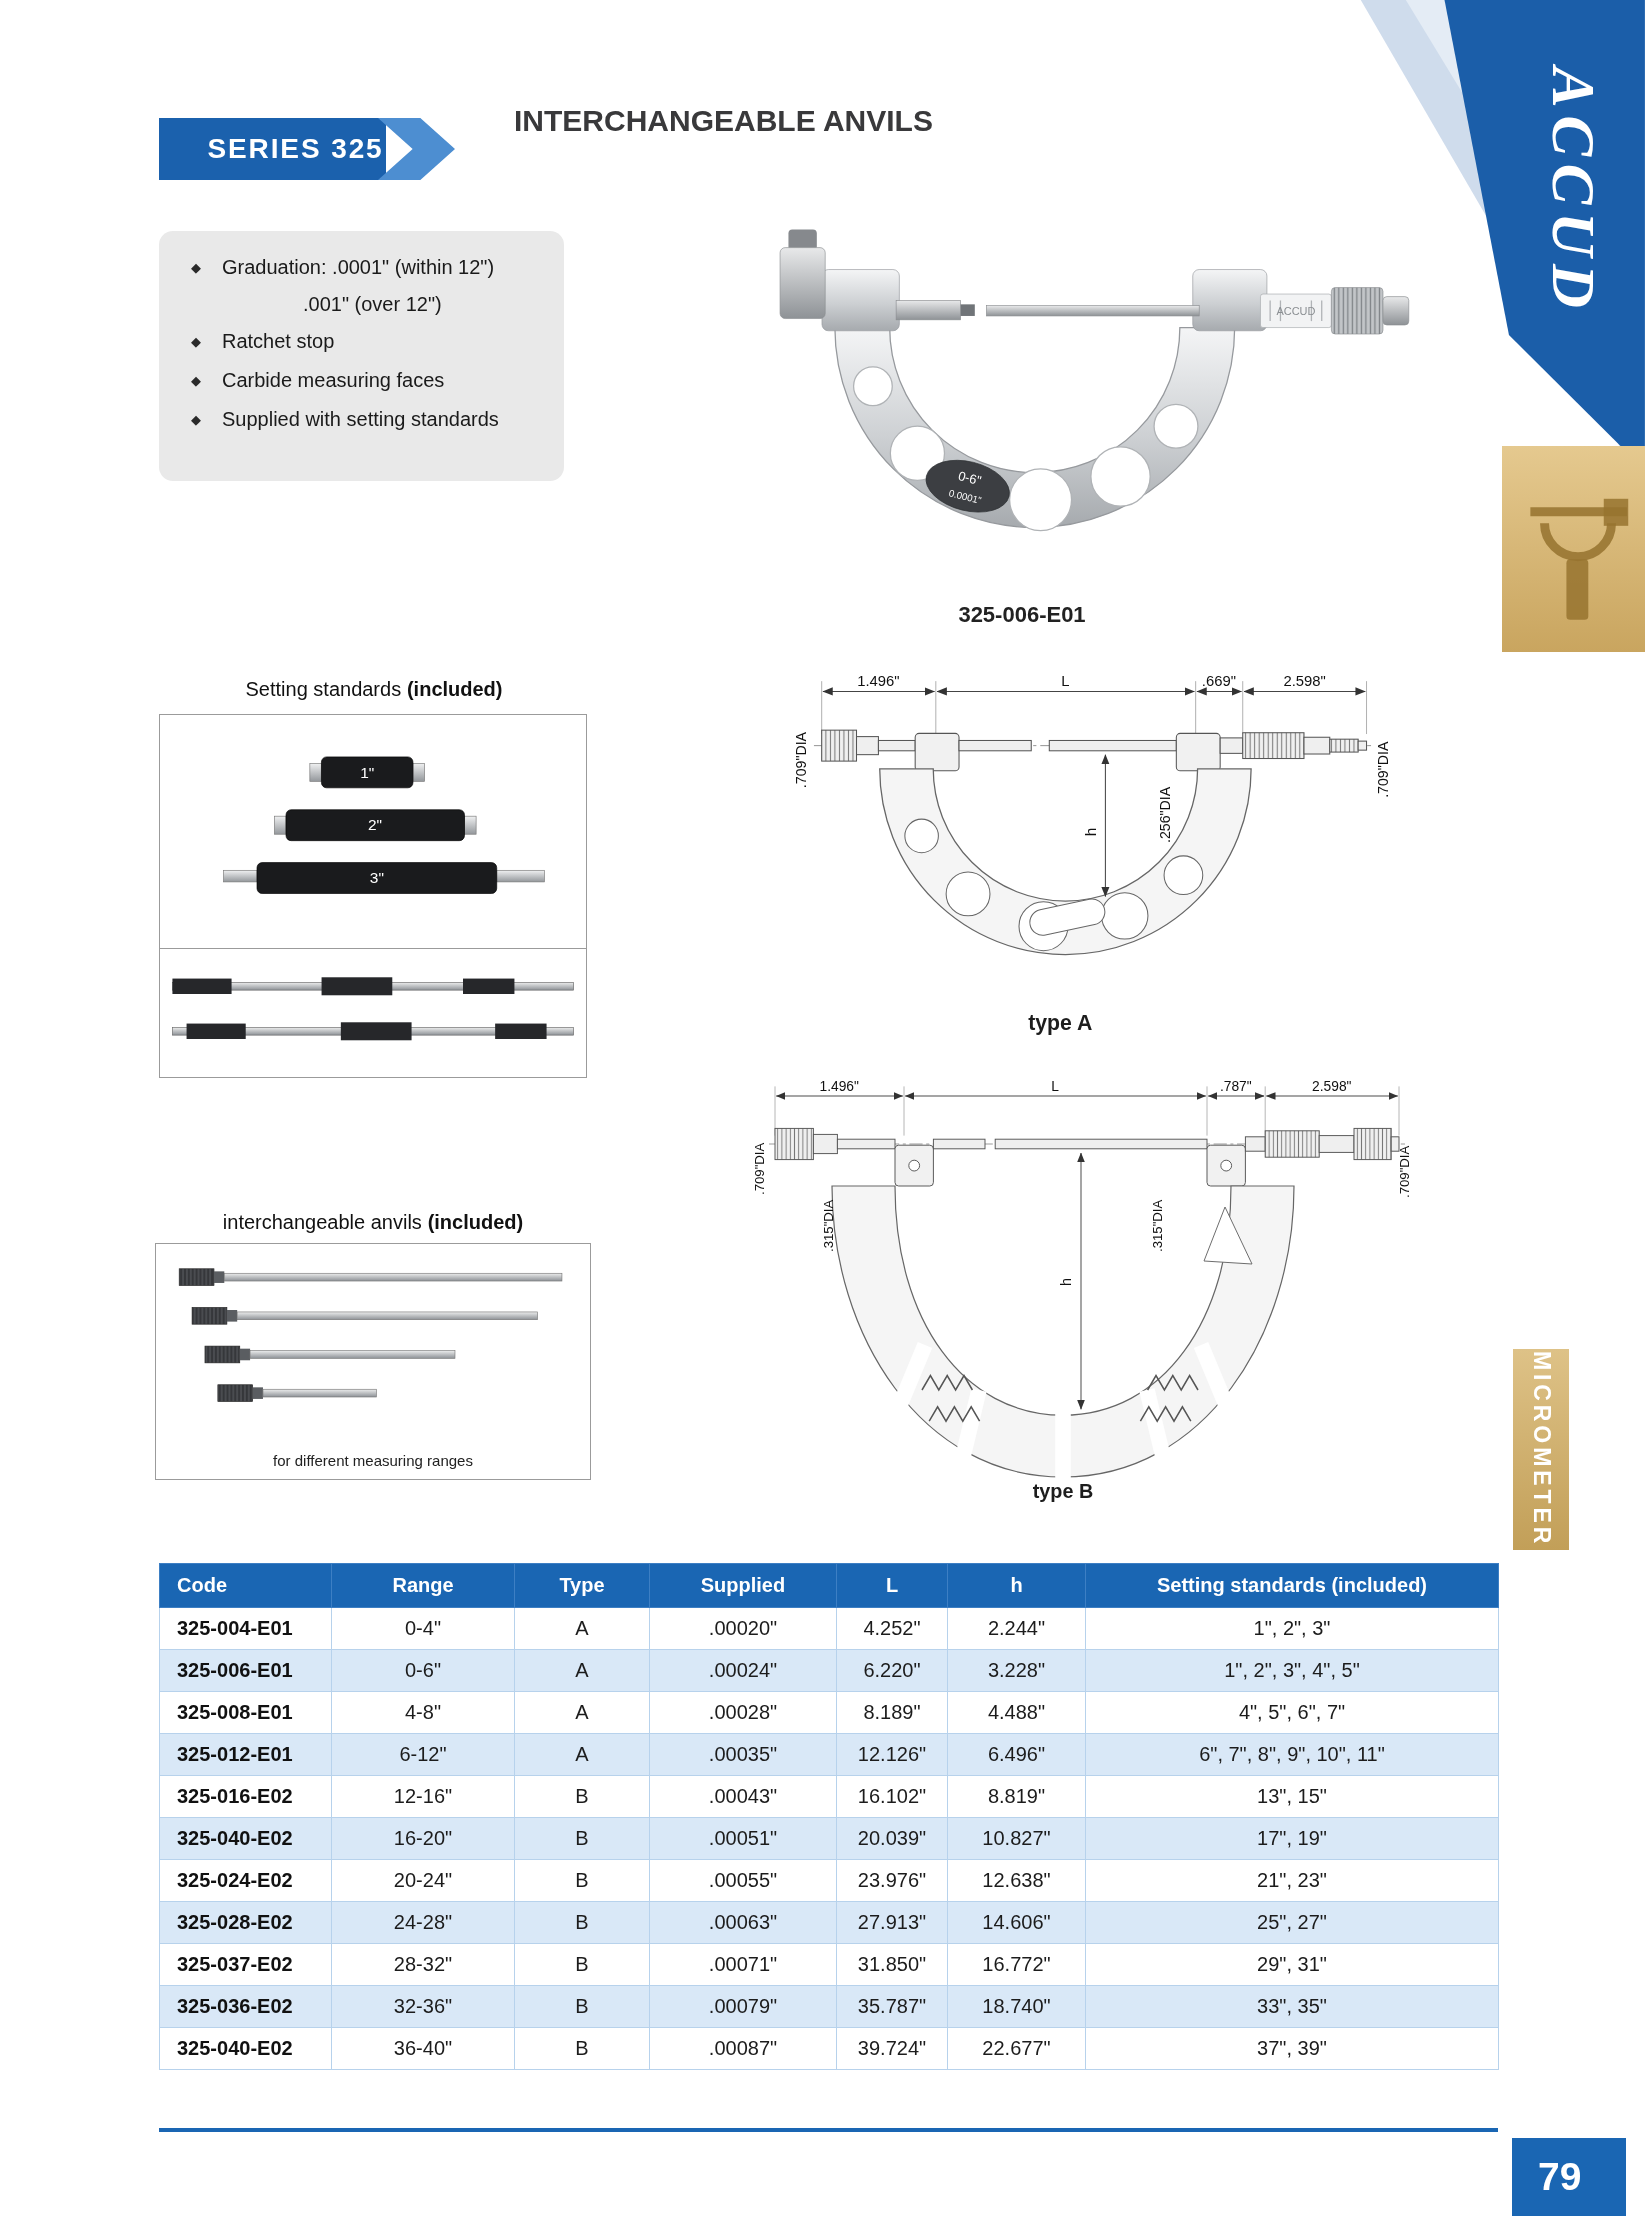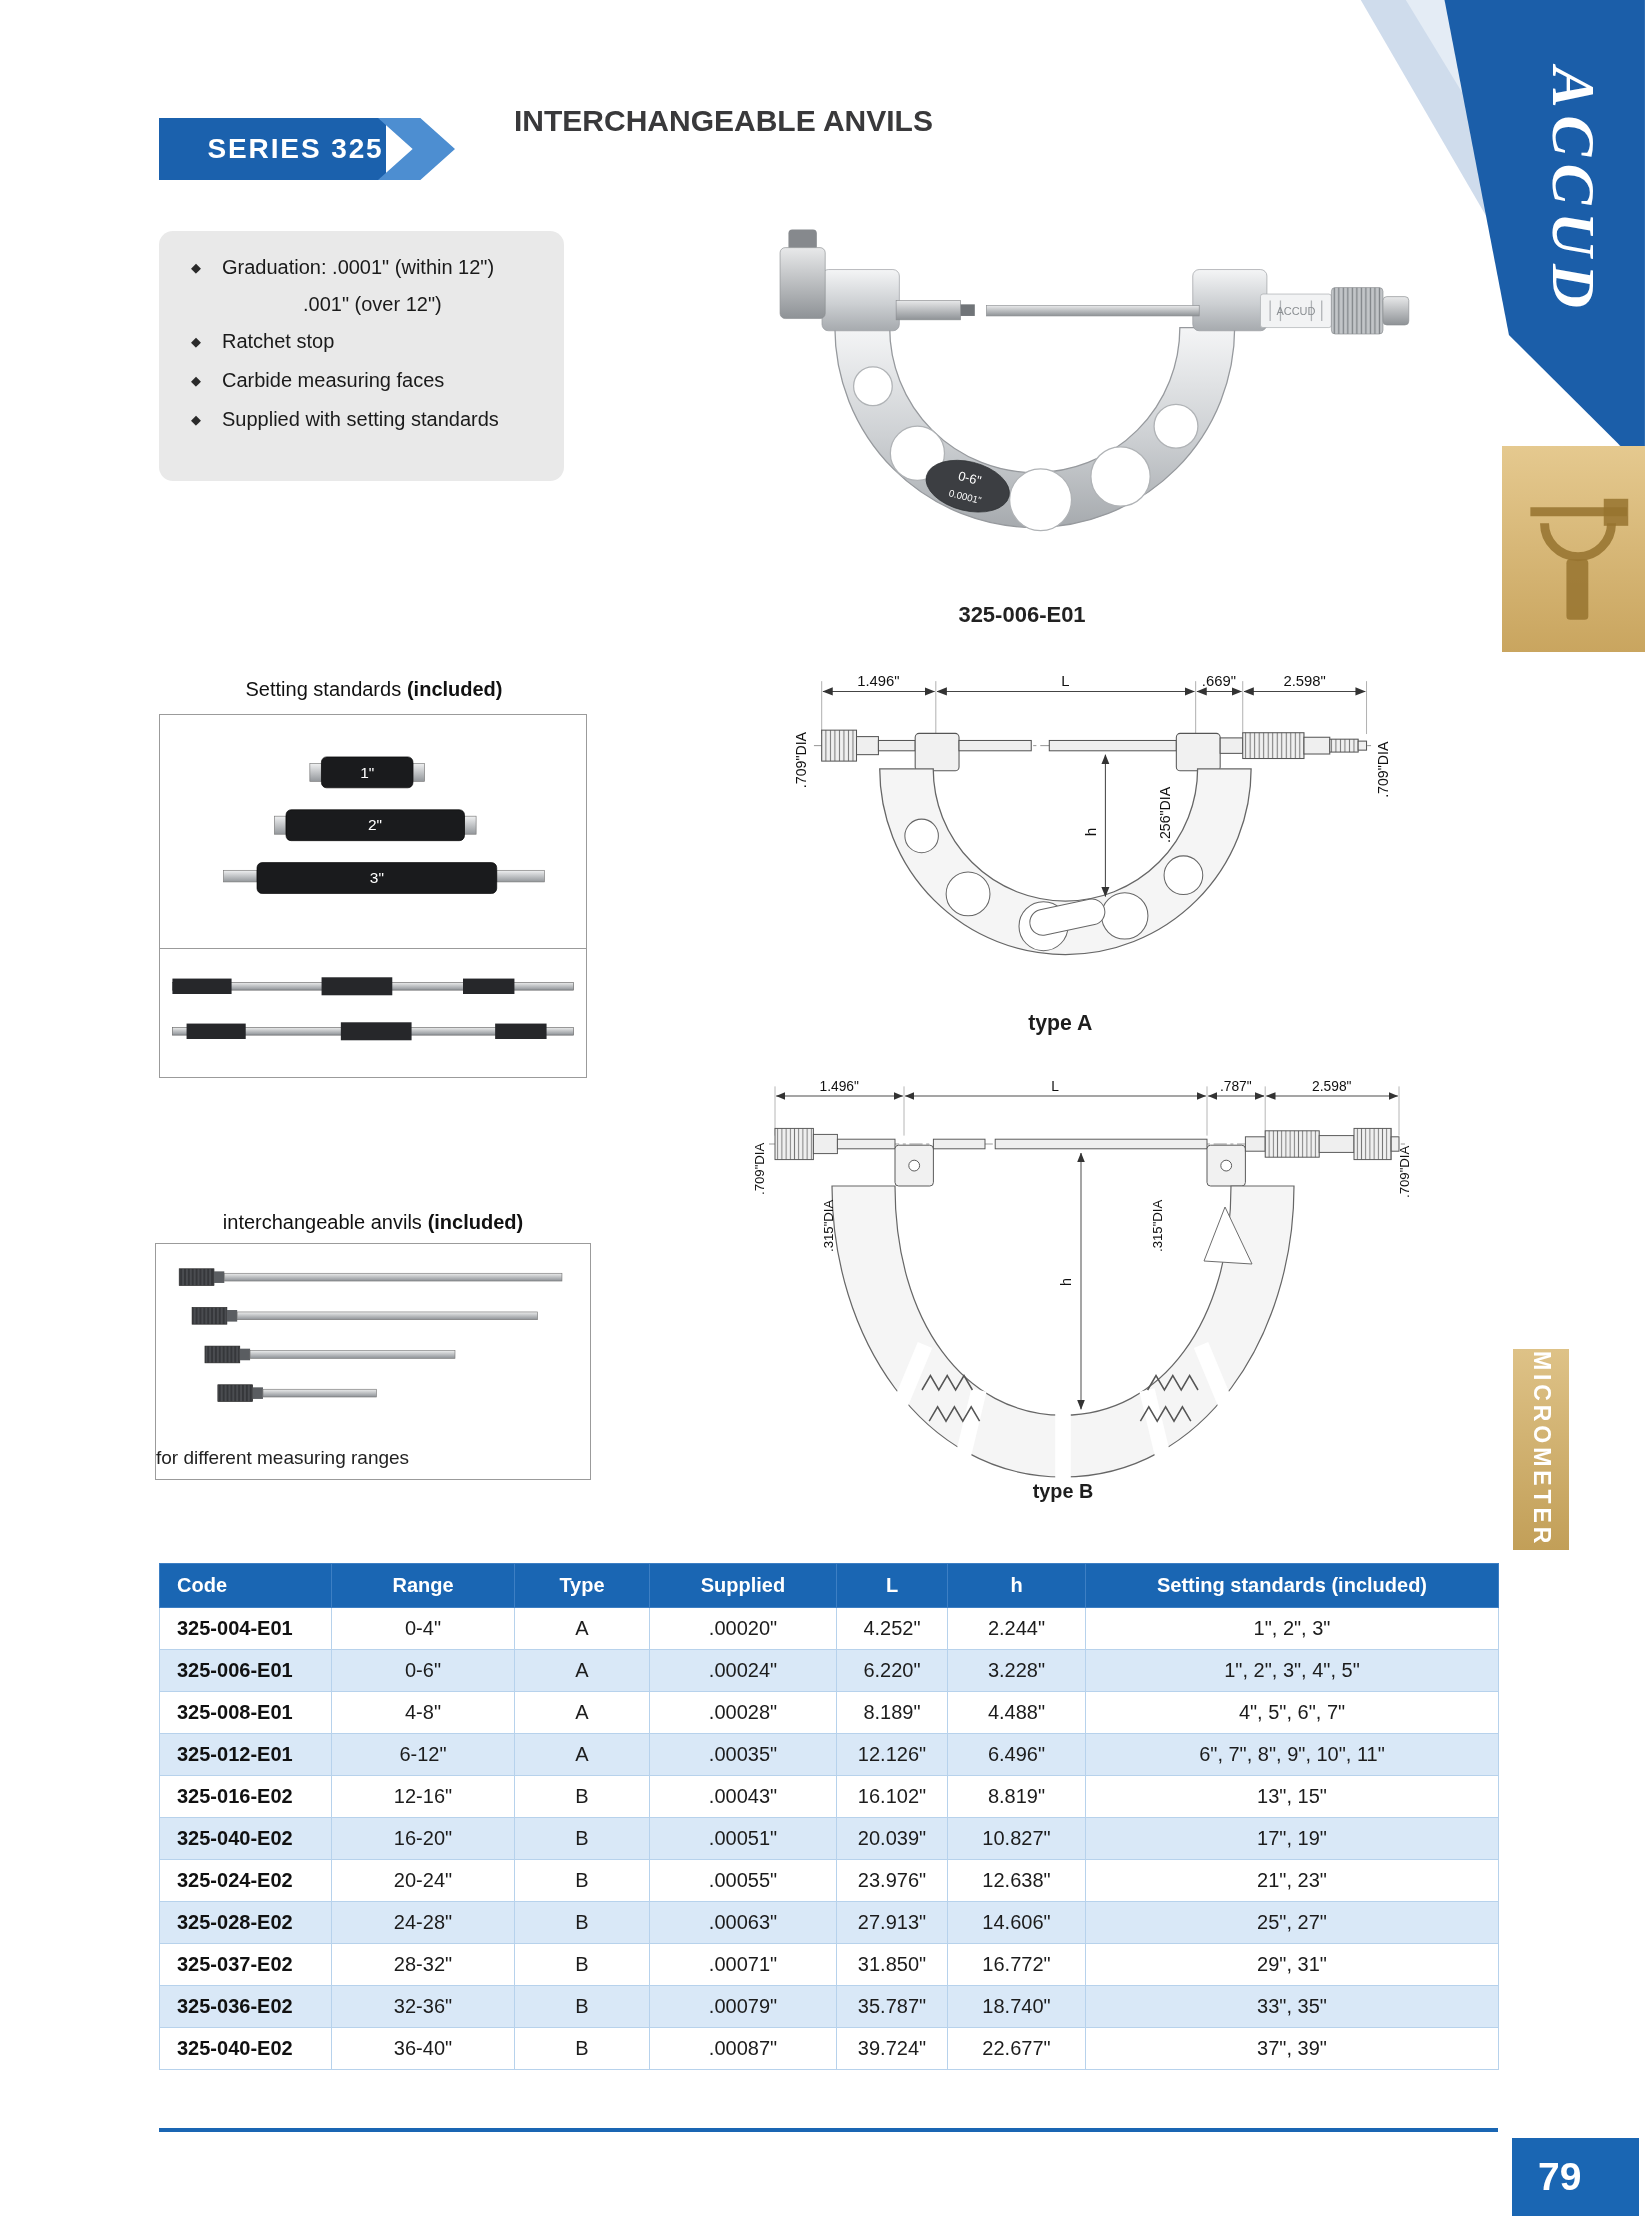--- a/index.html
+++ b/index.html
@@ -35,38 +35,38 @@
   
   .photo{position:absolute;left:664px;top:192px;width:748px;height:413px;}
   .photo-label{position:absolute;left:867px;top:602px;width:310px;text-align:center;font-size:22px;font-weight:bold;color:#222;}
 
   
   .sec-title{position:absolute;font-size:20px;color:#111;text-align:center;}
   .sec-title .incl{font-weight:bold;margin-left:5.8px;}
   .ss-box1{position:absolute;left:159px;top:714px;width:428px;height:235px;border:1.3px solid #9b9b9b;box-sizing:border-box;background:#fff;}
   .ss-box2{position:absolute;left:159px;top:949px;width:428px;height:129px;border:1.3px solid #9b9b9b;border-top:none;box-sizing:border-box;background:#fff;}
   .anv-box{position:absolute;left:155px;top:1243px;width:436px;height:237px;border:1.3px solid #9b9b9b;box-sizing:border-box;background:#fff;}
-  .anv-note{position:absolute;left:0;bottom:10.3px;width:100%;text-align:left;font-size:19px;color:#222;}
+  .anv-note{position:absolute;left:0;bottom:10.3px;width:100%;text-align:center;font-size:15px;color:#222;}
 
   
   .drawA{position:absolute;left:783px;top:672px;}
   .drawB{position:absolute;left:742px;top:1078px;}
   svg text{font-family:"Liberation Sans",sans-serif;}
 
   
   table.spec{position:absolute;left:159px;top:1563px;width:1339px;border-collapse:collapse;table-layout:fixed;font-size:20px;}
   table.spec th{background:#1a66b3;color:#fff;height:41px;font-weight:bold;border:0.6px solid #3d7fc4;text-align:center;}
   table.spec th.l, table.spec td.code{text-align:left;padding-left:17px;}
   table.spec td{height:39px;text-align:center;border:0.6px solid #b7d2ec;color:#1c1c1c;}
   table.spec td.code{font-weight:bold;color:#111;}
   table.spec tbody tr:nth-child(even){background:#d9e8f7;}
 
   
   .bottom-rule{position:absolute;left:159px;top:2128px;width:1339px;height:3.9px;background:#1a66b3;}
-  .page-badge{position:absolute;left:1512px;top:2138px;width:127px;height:79px;background:#1a66b3;}
+  .page-badge{position:absolute;left:1512px;top:2138px;width:114px;height:79px;background:#1a66b3;}
   .page-badge span{display:block;padding:17px 0 0 26px;color:#fff;font-weight:bold;font-size:39px;}
 </style>
 </head>
 <body>
 
 <div class="page">
 
   <div class="corner">
     <svg viewBox="0 0 501 790" width="323" height="509">
       <polygon points="60,0 501,0 501,760" fill="#cfdcec"></polygon>

